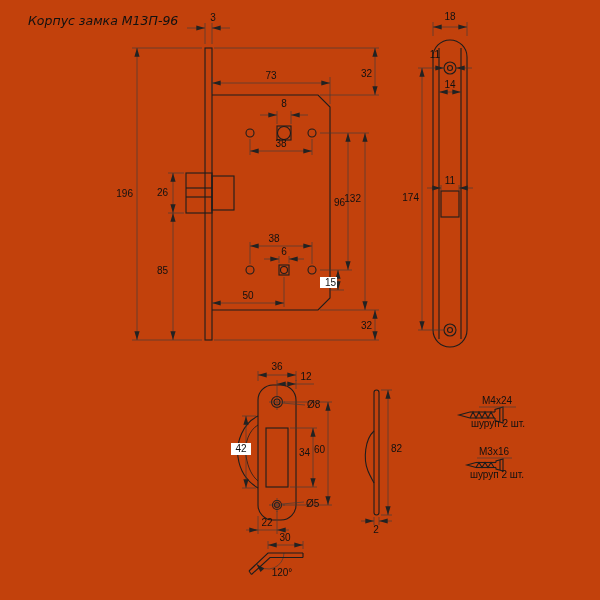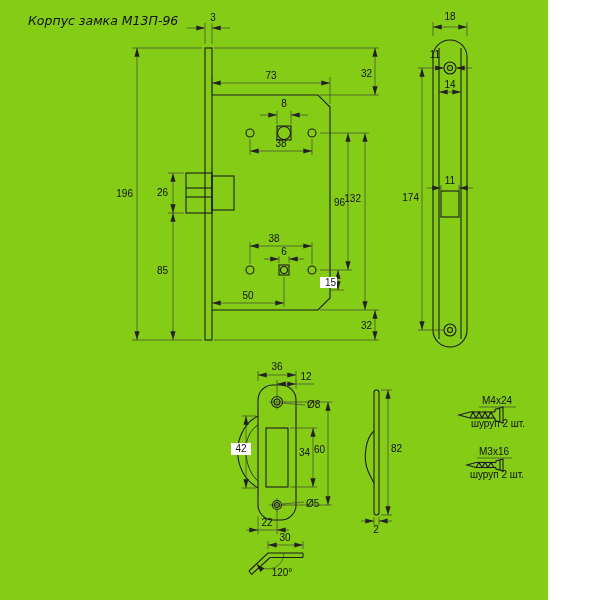--- a/index.html
+++ b/index.html
@@ -1,16 +1,16 @@
 <!DOCTYPE html>
 <html><head>
 <meta charset="utf-8">
 <style>
   html,body{margin:0;padding:0;background:#fff}
-  .sheet{width:548px;height:600px;background:#84cc16;position:relative;overflow:hidden}
+  .sheet{width:600px;height:600px;background:#c2410c;position:relative;overflow:hidden}
   svg{display:block}
   .obj{fill:none;stroke:#1d1d1d;stroke-width:1.1;stroke-linejoin:miter;stroke-linecap:butt}
   .thin{fill:none;stroke:#3a3a3a;stroke-width:0.65}
   .dim{font-family:"Liberation Sans",sans-serif;font-size:10px;fill:#111}
   .title-text{font-family:"DejaVu Sans",sans-serif;font-style:italic;font-size:12.5px;fill:#111}
   .wbg{fill:#ffffff;stroke:none}
 </style>
 </head>
 <body>
 

